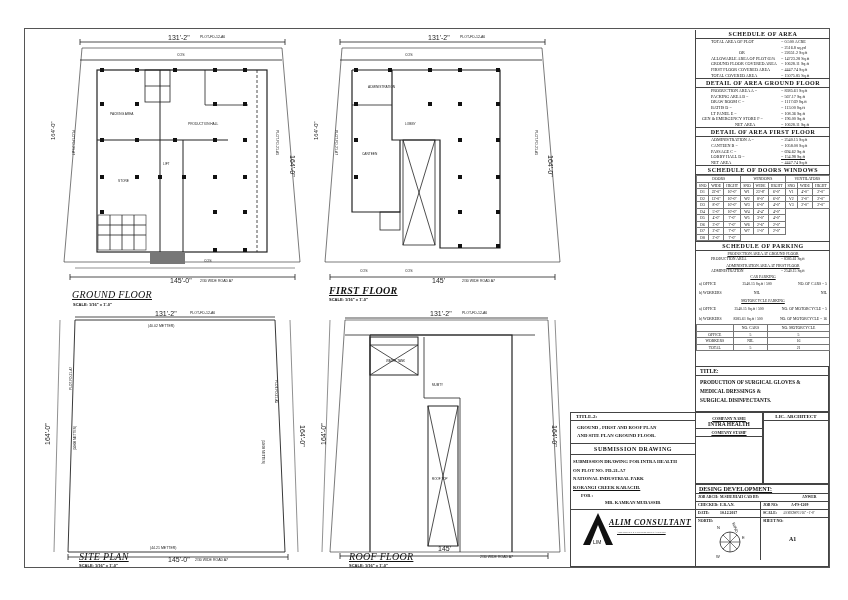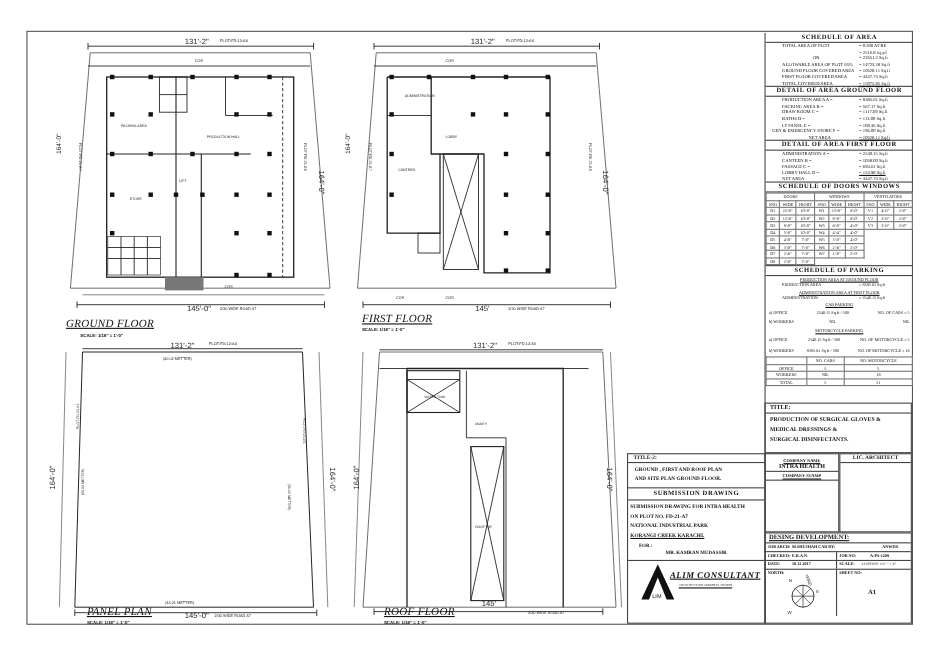--- a/index.html
+++ b/index.html
@@ -203,25 +203,25 @@
     <text x="438" y="551">145'</text>
     <text x="480" y="558" font-size="3.5">2/30 WIDE ROAD A7</text>
     <text x="326" y="445" transform="rotate(-90 326 445)">164'-0"</text>
     <text x="552" y="425" transform="rotate(90 552 425)">164'-0"</text>
     <text x="386" y="362" font-size="3">WATER TANK</text>
     <text x="432" y="386" font-size="3">MUMTY</text>
     <text x="432" y="480" font-size="3">ROOF TOP</text>
   </g>
 </svg>
 
-<div class="lbl-plan" style="left:60px;top:289px;font-style:italic;">GROUND FLOOR</div>
+<div class="lbl-plan" style="left:72px;top:289px;font-style:italic;">GROUND FLOOR</div>
 <div class="lbl-scale" style="left:73px;top:302px;">SCALE: 1/16" = 1'-0"</div>
-<div class="lbl-plan" style="left:329px;top:285px;">FIRST FLOOR</div>
+<div class="lbl-plan" style="left:329px;top:285px;font-weight:bold;">FIRST FLOOR</div>
 <div class="lbl-scale" style="left:329px;top:297px;">SCALE: 1/16" = 1'-0"</div>
-<div class="lbl-plan" style="left:79px;top:551px;">PANEL PLAN</div>
+<div class="lbl-plan" style="left:79px;top:551px;">SITE PLAN</div>
 <div class="lbl-scale" style="left:79px;top:563px;">SCALE: 1/16" = 1'-0"</div>
 <div class="lbl-plan" style="left:349px;top:551px;">ROOF FLOOR</div>
 <div class="lbl-scale" style="left:349px;top:563px;">SCALE: 1/16" = 1'-0"</div>
 
 <div class="panel">
   <div class="sec-title" style="border-top:none;">SCHEDULE OF AREA</div>
   <div>
     <div class="row">
         <span class="k">TOTAL AREA OF PLOT</span>
         <span class="v">= 0.500 ACRE</span>

